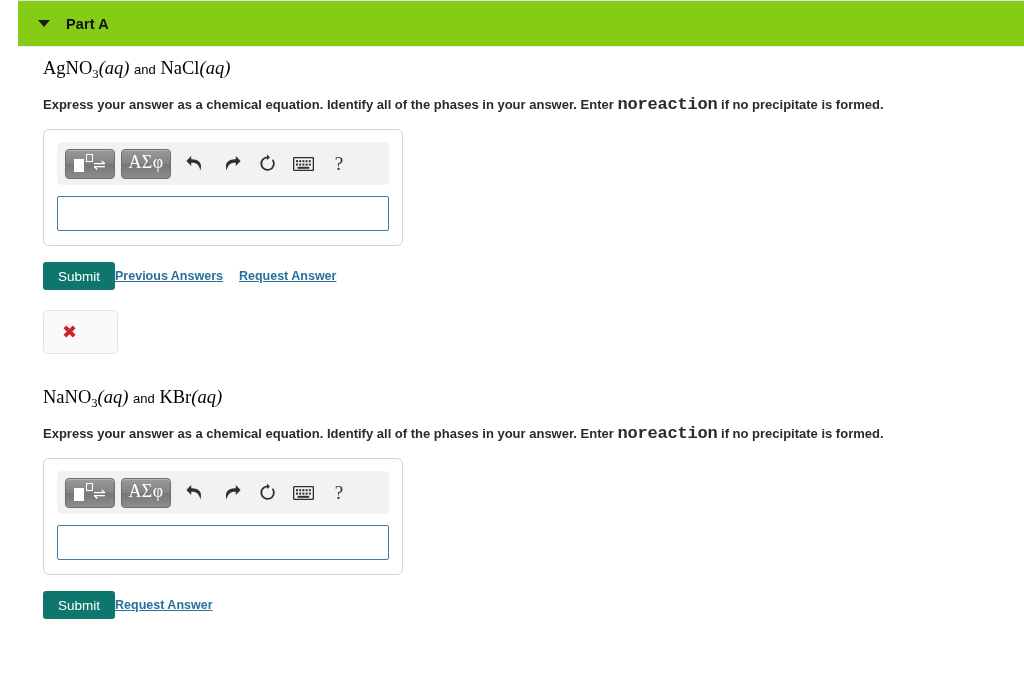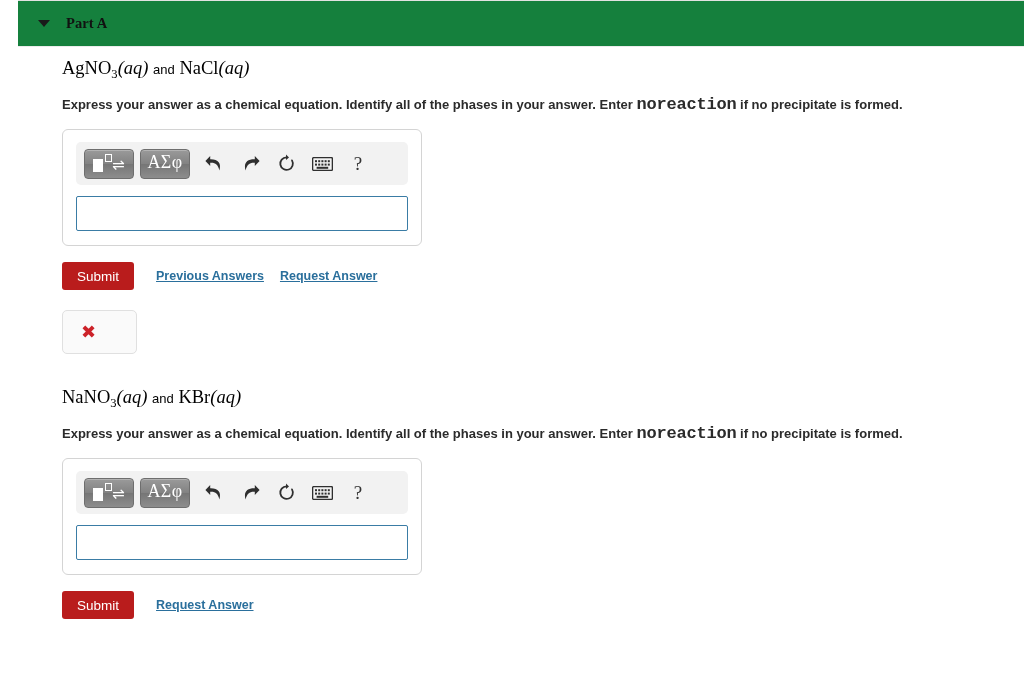--- a/index.html
+++ b/index.html
@@ -19,49 +19,48 @@
 
   .page {
     position: relative;
     width: 1024px;
     height: 693px;
   }
 
   
   .part-header {
     margin-left: 18px;
-    background: #15803d;
+    background: #84cc16;
     border-top: 1px solid #e2e2e2;
     border-bottom: 1px solid #ececec;
     height: 47px;
     display: flex;
     align-items: center;
     padding-left: 20px;
     box-sizing: border-box;
-    font-family: Liberation Serif, serif;
   }
   .caret-icon {
     width: 0;
     height: 0;
     border-left: 6px solid transparent;
     border-right: 6px solid transparent;
     border-top: 7px solid #1a1a1a;
     margin-right: 16px;
     cursor: pointer;
   }
   .part-title {
     font-size: 14.5px;
     font-weight: bold;
     color: #111111;
     letter-spacing: 0.1px;
   }
 
   
   .part-body {
-    padding-left: 62px;
+    padding-left: 43px;
     padding-top: 12px;
   }
 
   .formula {
     font-family: "Liberation Serif", "DejaVu Serif", serif;
     font-size: 18.5px;
     color: #000000;
     line-height: 1;
     margin-bottom: 14px;
     white-space: nowrap;
@@ -201,36 +200,35 @@
     outline: none;
   }
 
   
   .actions {
     display: flex;
     align-items: center;
     margin-top: 16px;
   }
   .submit-btn {
-    background: #b91c1c;
+    background: #0f766e;
     color: #ffffff;
     border: none;
     border-radius: 3px;
     font-family: "Liberation Sans", sans-serif;
     font-size: 13.5px;
     height: 28px;
     padding: 0 15px;
     cursor: pointer;
   }
   .link {
     color: #2a6f9c;
     font-size: 12.5px;
     font-weight: bold;
     text-decoration: underline;
-    margin-left: 22px;
     cursor: pointer;
   }
   .link.second { margin-left: 16px; }
 
   
   .feedback {
     margin-top: 20px;
     display: inline-flex;
     align-items: center;
     border: 1px solid #e0e0e0;

